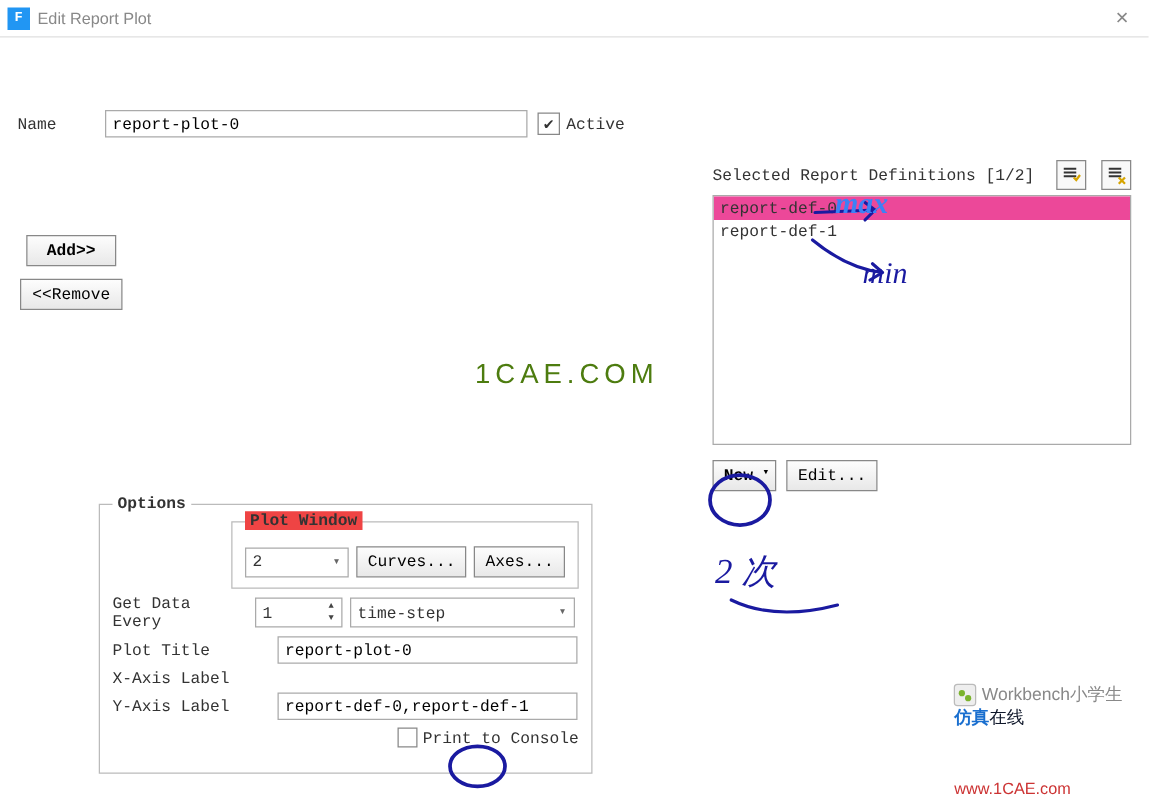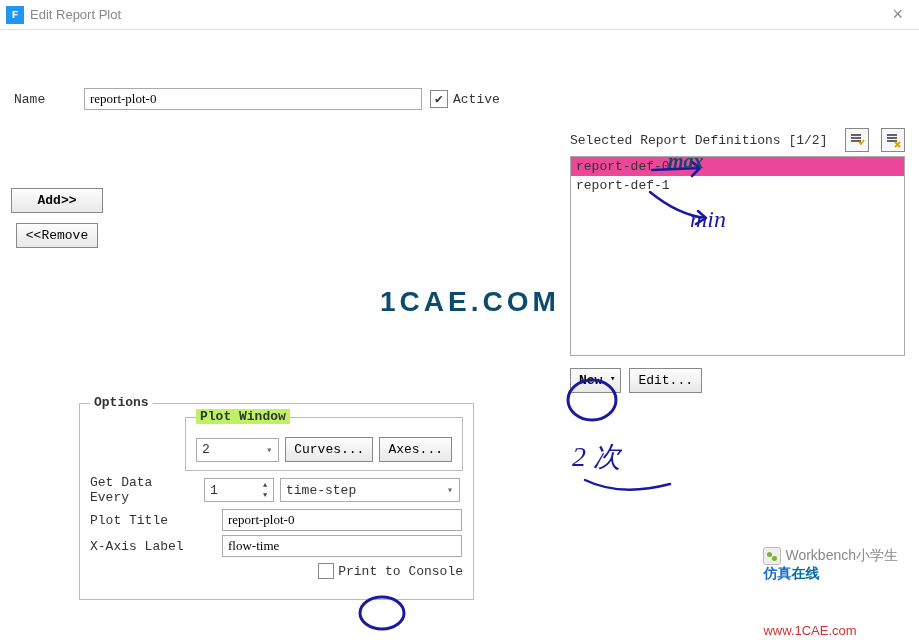--- a/index.html
+++ b/index.html
@@ -4,62 +4,62 @@
 <style>
 * { box-sizing: border-box; margin: 0; padding: 0; }
 body { font-family: "Courier New", monospace; font-size: 13px; background: #fff; color: #333; width: 919px; height: 640px; position: relative; overflow: hidden; }
 .titlebar { height: 30px; display: flex; align-items: center; padding: 0 6px; border-bottom: 1px solid #e0e0e0; }
 .titlebar .icon { width: 18px; height: 18px; background: #2196F3; display: inline-flex; align-items: center; justify-content: center; color: #fff; font-weight: bold; font-size: 11px; margin-right: 6px; }
 .titlebar .title { color: #888; font-family: sans-serif; font-size: 13px; }
 .titlebar .close { margin-left: auto; color: #888; font-size: 18px; padding: 0 10px; cursor: pointer; font-family: sans-serif; }
 .content { padding: 10px 14px; position: relative; height: calc(100% - 30px); }
 .row-name { display: flex; align-items: center; margin-top: 48px; margin-bottom: 18px; }
 .row-name label { width: 70px; }
-.input-text { border: 1px solid #aaa; height: 22px; padding: 2px 5px; font-family: Liberation Serif, serif; font-size: 13px; background: #fff; }
+.input-text { border: 1px solid #aaa; height: 22px; padding: 2px 5px; font-family: Liberation Mono, monospace; font-size: 13px; background: #fff; }
 .name-input { width: 338px; }
 .checkbox-wrap { border: 1px solid #888; width: 18px; height: 18px; display: inline-flex; align-items: center; justify-content: center; margin: 0 5px 0 8px; }
 .check { font-weight: bold; }
 .columns { display: flex; align-items: flex-start; gap: 10px; }
 .col-left { width: 462px; }
 .col-mid { width: 86px; display: flex; flex-direction: column; align-items: center; margin-top: 60px; gap: 10px; }
 .col-right { width: 335px; margin-left: auto; }
 .list-header { display: flex; align-items: center; justify-content: space-between; margin-bottom: 4px; height: 24px; }
 .icon-btn { border: 1px solid #888; width: 24px; height: 24px; display: inline-flex; align-items: center; justify-content: center; background: #f8f8f8; cursor: pointer; margin-left: 4px; padding: 0; }
 .icon-btn svg { width: 16px; height: 16px; }
 .listbox { border: 1px solid #aaa; background: #fff; overflow: auto; }
 .listbox.left { height: 200px; }
 .listbox.right { height: 200px; }
 .list-item { padding: 2px 5px; cursor: pointer; }
 .list-item.selected { background: #ec4899; }
 .btn { border: 1px solid #888; background: linear-gradient(#fdfdfd, #e8e8e8); padding: 4px 8px; font-family: "Courier New", monospace; font-size: 13px; cursor: pointer; }
-.btn.add { width: 92px; font-weight: bold; }
+.btn.add { width: 72px; font-weight: bold; }
 .btn.remove { width: 82px; }
 .new-edit-row { margin-top: 12px; display: flex; gap: 8px; }
 .options { border: 1px solid #bbb; margin-top: 10px; width: 395px; margin-left: 65px; padding: 0 10px 20px 10px; position: relative; }
 .options-legend { position: relative; top: -9px; background: #fff; padding: 0 4px; display: inline-block; font-weight: bold; }
 .plotwindow { border: 1px solid #bbb; margin-top: -2px; padding: 0 10px 8px 10px; position: relative; }
-.pw-legend { position: relative; top: -9px; background: #bef264; padding: 0 4px; display: inline-block; font-weight: bold; }
+.pw-legend { position: relative; top: -9px; background: #ef4444; padding: 0 4px; display: inline-block; font-weight: bold; }
 .form-row { display: flex; align-items: center; margin-top: 4px; gap: 6px; }
 .form-row .lbl { text-align: left; }
 .select { border: 1px solid #aaa; height: 24px; padding: 2px 20px 2px 5px; font-family: "Courier New", monospace; font-size: 13px; background: #fff; position: relative; display: inline-flex; align-items: center; }
 .select::after { content: "▾"; position: absolute; right: 6px; color: #666; font-size: 10px; }
 .spinner { border: 1px solid #aaa; height: 24px; width: 70px; padding: 2px 18px 2px 5px; position: relative; display: inline-flex; align-items: center; background: #fff; }
 .spinbtns { position: absolute; right: 1px; top: 1px; bottom: 1px; width: 14px; display: flex; flex-direction: column; }
 .spinbtns span { flex: 1; display: flex; align-items: center; justify-content: center; font-size: 7px; color: #444; }
 .print-row { display: flex; align-items: center; justify-content: flex-end; margin-top: 6px; gap: 4px; }
 .print-row .cb { border: 1px solid #888; width: 16px; height: 16px; }
 .overlay { position: absolute; pointer-events: none; }
-.hand-max { left: 668px; top: 150px; color: #0c4a6e; font-size: 20px; font-style: italic; font-family: cursive; font-weight: bold; }
+.hand-max { left: 668px; top: 150px; color: #3b82f6; font-size: 24px; font-style: italic; font-family: cursive; font-weight: bold; }
 .hand-min { left: 690px; top: 206px; color: #1a1aa0; font-size: 24px; font-style: italic; font-family: cursive; }
 .hand-2ci { left: 572px; top: 438px; color: #1a1aa0; font-size: 28px; font-style: italic; font-family: cursive; }
 .arrow1, .arrow2 { position: absolute; pointer-events: none; }
-.wm1 { position: absolute; left: 380px; top: 286px; color: #0c4a6e; font-family: Arial, sans-serif; font-size: 28px; font-weight: bold; letter-spacing: 4px; pointer-events: none; }
+.wm1 { position: absolute; left: 380px; top: 286px; color: #4d7c0f; font-family: Arial, sans-serif; font-size: 22px; font-weight: normal; letter-spacing: 4px; pointer-events: none; }
 .footer-wm { position: absolute; right: 21px; bottom: 2px; text-align: left; font-family: Arial, sans-serif; font-size: 14px; pointer-events: none; }
 .footer-wm .l1 { color: #888; }
-.footer-wm .l2 .a { color: #1a6fcf; font-weight: bold; } .footer-wm .l2 .b { color: #0369a1; font-weight: bold; }
+.footer-wm .l2 .a { color: #1a6fcf; font-weight: bold; } .footer-wm .l2 .b { color: #0f172a; font-weight: normal; }
 .footer-wm .l3 { color: #cc3333; font-size: 13px; margin-top: 40px; }
 .wechat-ic { display: inline-block; width: 18px; height: 18px; border: 1px solid #bbb; border-radius: 3px; vertical-align: middle; margin-right: 4px; background: #eee; position: relative; }
 .wechat-ic::before { content: ""; position: absolute; left: 3px; top: 4px; width: 5px; height: 5px; background: #7bb32e; border-radius: 50%; }
 .wechat-ic::after { content: ""; position: absolute; right: 3px; bottom: 3px; width: 5px; height: 5px; background: #7bb32e; border-radius: 50%; }
 </style>
 </head>
 <body>
 
 <div class="titlebar">
   <span class="icon">F</span>
@@ -135,21 +135,24 @@
           </span>
       </span>
       <span class="select" style="width:180px">time-step</span>
     </div>
     <div class="form-row">
       <span class="lbl" style="width:126px">Plot Title</span>
       <input class="input-text" style="width: 240px;" value="report-plot-0">
     </div>
     <div class="form-row">
       <span class="lbl" style="width:126px">X-Axis Label</span>
-      <input class="input-text" style="width: 240px;" value="flow-time">
+    </div>
+    <div class="form-row">
+      <span class="lbl" style="width:126px">Y-Axis Label</span>
+      <input class="input-text" style="width: 240px;" value="report-def-0,report-def-1">
     </div>
     <div class="print-row">
       <span class="cb"></span>
       <span>Print to Console</span>
     </div>
   </div>
 
 </div>
 
 <div class="wm1">1CAE.COM</div>

